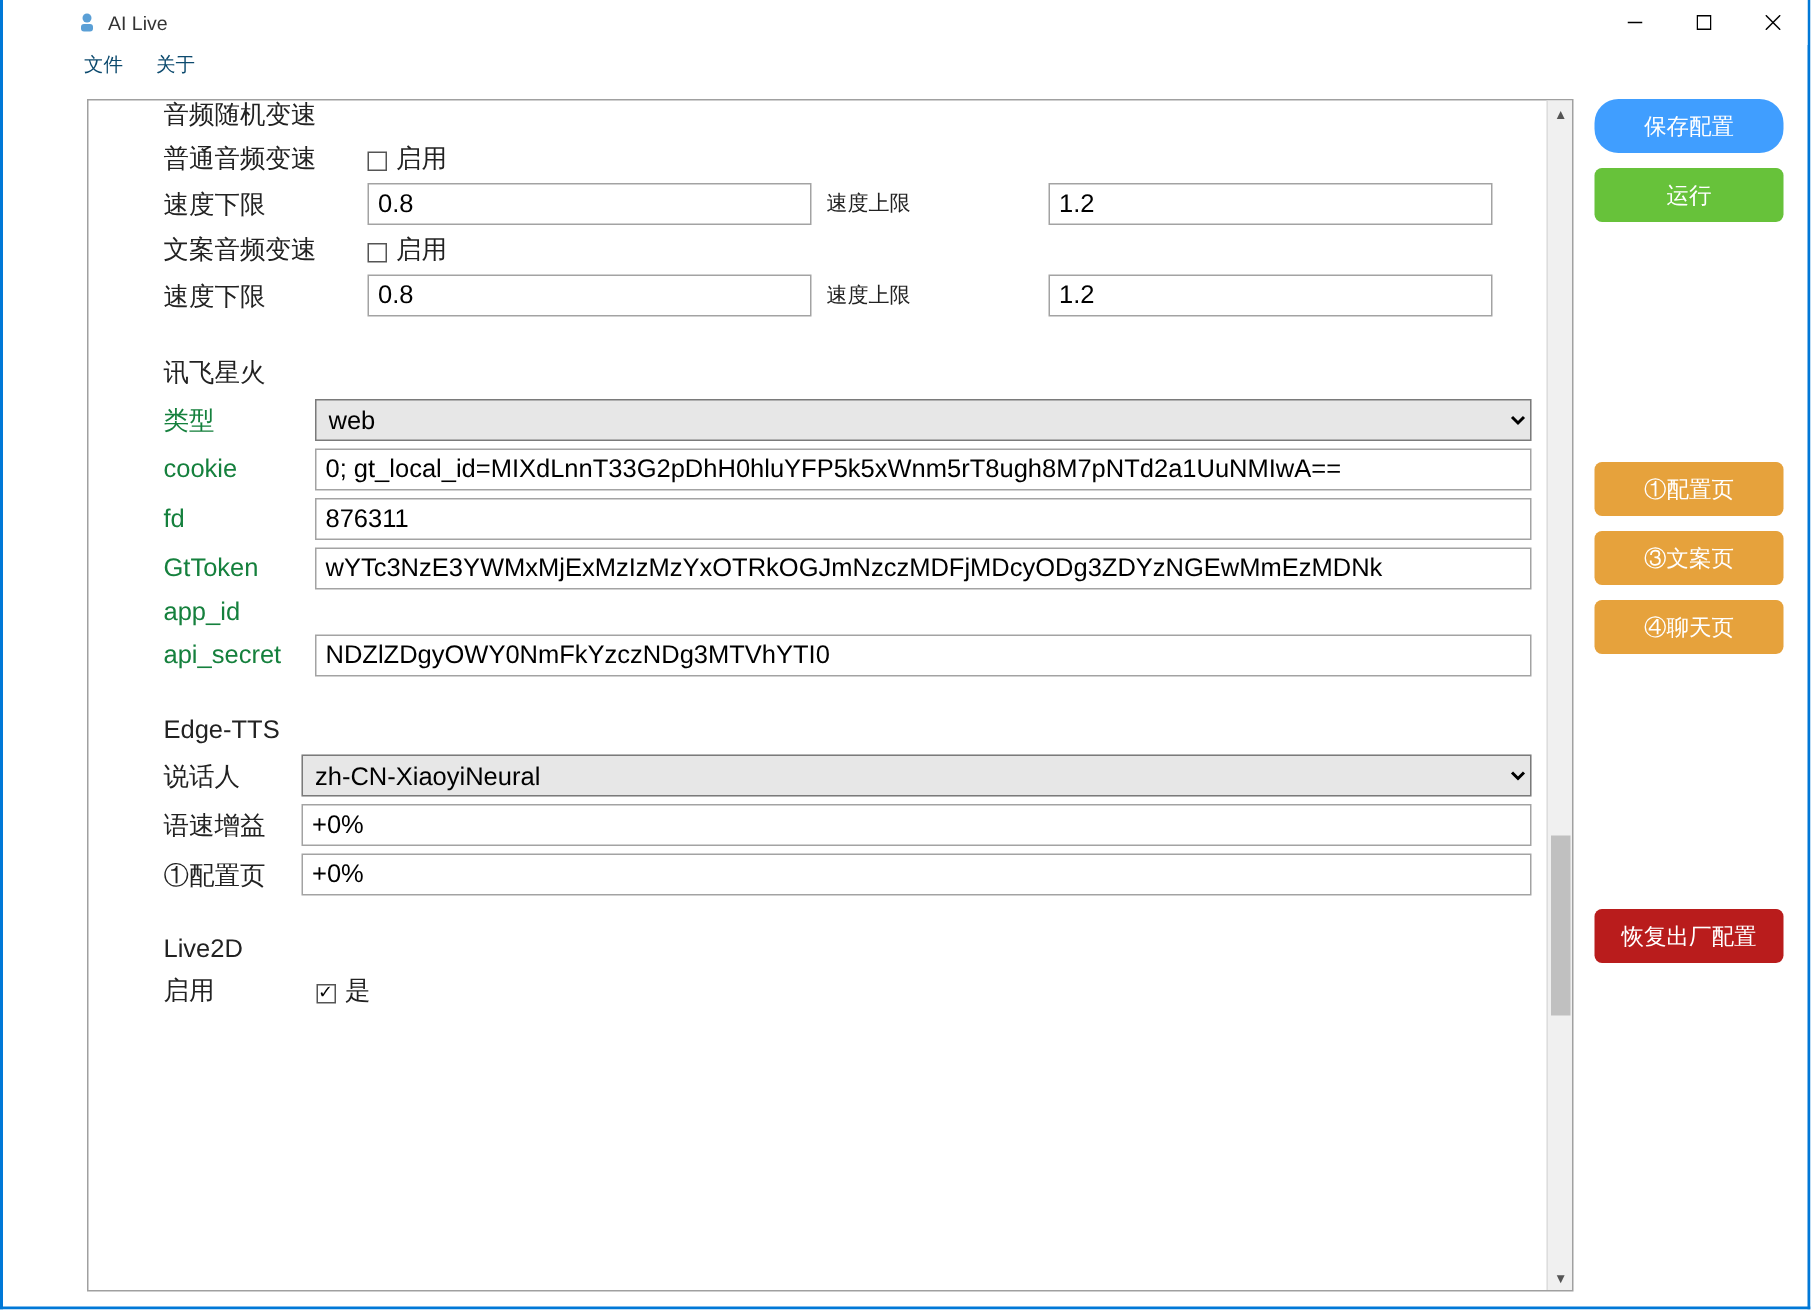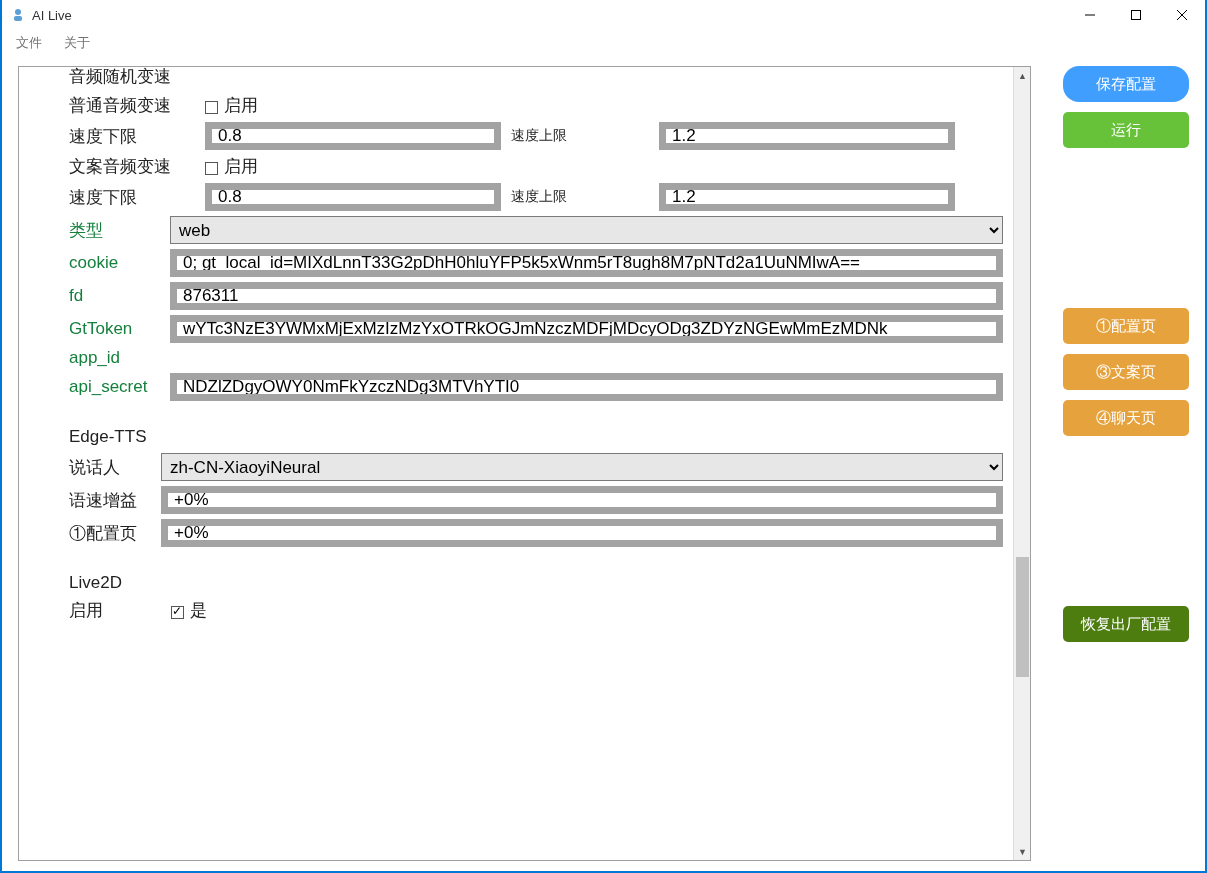--- a/index.html
+++ b/index.html
@@ -14,20 +14,21 @@
     }
     .window {
       width: 1207px;
       height: 873px;
       border: 2px solid #0078d7;
       border-top: none;
       background: #fff;
       position: relative;
       display: flex;
       flex-direction: column;
+      padding-left: 40px;
     }
     .titlebar {
       height: 30px;
       background: #fff;
       display: flex;
       align-items: center;
       padding-left: 8px;
       border-bottom: none;
     }
     .titlebar-icon {
@@ -47,29 +48,29 @@
       font-size: 14px; color: #333;
       cursor: pointer;
     }
     .menubar {
       height: 26px;
       display: flex;
       align-items: center;
       padding-left: 8px;
       gap: 10px;
       font-size: 13px;
-      color: #737373;
+      color: #0c4a6e;
       font-family: Liberation Mono, monospace;
     }
     .menubar span { cursor: default; padding: 2px 6px; }
     .body-area {
       flex: 1;
       display: flex;
       padding: 10px 16px 10px 16px;
-      gap: 32px;
+      gap: 14px;
       overflow: hidden;
     }
     .main-panel {
       flex: 1;
       border: 1px solid #a0a0a0;
       background: #fff;
       position: relative;
       overflow: hidden;
     }
     .scroll-area {
@@ -127,21 +128,21 @@
       color: #15803d;
     }
     .label-col-mid {
       width: 146px;
       font-size: 14px;
       color: #222;
       padding-left: 4px;
     }
     input[type="text"] {
       height: 28px;
-      border: 7px solid #a3a3a3;
+      border: 1px solid #a3a3a3;
       padding: 1px 6px;
       font-size: 17px;
       font-family: inherit;
       background: #fff;
     }
     select {
       height: 28px;
       border: 1px solid #7a7a7a;
       padding: 1px 4px;
       font-size: 17px;
@@ -181,21 +182,21 @@
       font-family: inherit;
       color: #fff;
       cursor: pointer;
       display: flex;
       align-items: center;
       justify-content: center;
     }
     .btn-blue { background: #409eff; border-radius: 16px; }
     .btn-green { background: #67c23a; }
     .btn-orange { background: #e6a23c; }
-    .btn-red { background: #4d7c0f; }
+    .btn-red { background: #b91c1c; }
     .spacer-lg { height: 140px; }
     .spacer-mid { height: 150px; }
   </style>
 </head>
 <body>
 
 <div class="window">
 
   <div class="titlebar">
     <span class="titlebar-icon">
@@ -250,20 +251,21 @@
           <span class="label-col">文案音频变速</span>
           <span><span class="checkbox"></span><span class="cb-label">启用</span></span>
         </div>
         <div class="row">
           <span class="label-col">速度下限</span>
           <input type="text" class="input-med" value="0.8" style="">
           <span class="label-col-mid">速度上限</span>
           <input type="text" class="input-med2" value="1.2" style="">
         </div>
 
+        <div class="section-title" style="margin-top:26px;">讯飞星火</div>
         <div class="row">
           <span class="label-col-md">类型</span>
           <select class="input-full">
             <option>web</option>
           </select>
         </div>
         <div class="row">
           <span class="label-col-md">cookie</span>
           <input type="text" class="input-full" value="0; gt_local_id=MIXdLnnT33G2pDhH0hluYFP5k5xWnm5rT8ugh8M7pNTd2a1UuNMIwA==" style="">
         </div>

